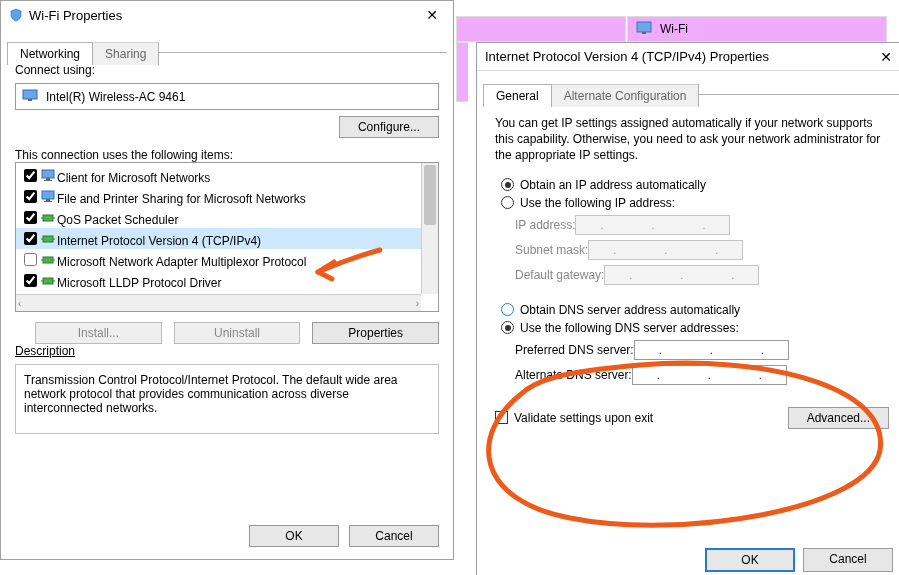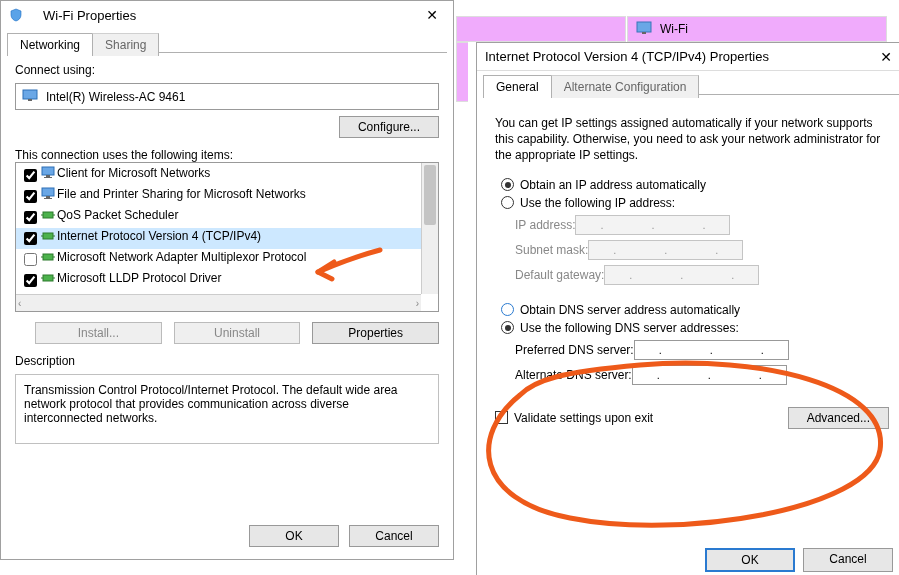--- a/index.html
+++ b/index.html
@@ -11,35 +11,35 @@
     width: 899px;
     height: 575px;
     position: relative;
     overflow: hidden;
   }
   
   .win-border { border: 1px solid #a0a0a0; background: #fff; position: absolute; }
   .titlebar { height: 28px; display:flex; align-items:center; padding:0 8px; font-size:13px; position:relative; }
   .titlebar .close { position:absolute; right:6px; top:2px; width:30px; height:24px; text-align:center; line-height:24px; font-size:14px; }
   .tabs { display:flex; border-bottom:1px solid #b0b0b0; margin:0 6px; }
-  .tab { padding:4px 12px; border:1px solid #b0b0b0; border-bottom:none; background:#fff; margin-right:-1px; position:relative; top:4px; }
+  .tab { padding:4px 12px; border:1px solid #b0b0b0; border-bottom:none; background:#fff; margin-right:-1px; position:relative; top:13px; }
   .tab.inactive { background:#f0f0f0; color:#666; border-top-color:#d0d0d0; }
   .body { padding:10px 14px; }
   .button { display:inline-block; border:1px solid #999; background:#e7e7e7; padding:3px 18px; font-size:12px; text-align:center; min-width:80px; }
   .button.disabled { color:#888; background:#efefef; border-color:#bbb; }
   .disabled-text { color:#888; }
   .radio, .checkbox { accent-color:#000; margin-right:4px; }
   .ipcell { border:1px solid #999; width:155px; height:20px; display:inline-flex; align-items:center; justify-content:space-around; font-size:11px; background:#fff; }
   .ipcell.dim { background:#f3f3f3; border-color:#c4c4c4; color:#999; }
   .fieldset-row { display:flex; align-items:center; margin:5px 0 5px 20px; }
   
   .adapter-box { border:1px solid #999; padding:4px 6px; display:flex; align-items:center; gap:6px; margin:6px 0; }
   .listbox { border:1px solid #999; height:150px; position:relative; overflow:hidden; }
   .listbox-inner { position:absolute; left:0; top:0; right:17px; padding:2px 0; }
-  .list-item { display:flex; align-items:flex-start; gap:0; padding:1px 4px; font-size:12px; }
+  .list-item { display:flex; align-items:flex-end; gap:0; padding:1px 4px; font-size:12px; }
   .list-item.selected { background:#cde8ff; }
   .vscroll { position:absolute; right:0; top:0; bottom:17px; width:17px; background:#efefef; border-left:1px solid #ccc; }
   .vscroll .thumb { position:absolute; left:2px; right:2px; top:2px; height:60px; background:#c4c4c4; border-radius:2px; }
   .hscroll { position:absolute; left:0; bottom:0; right:17px; height:17px; background:#efefef; border-top:1px solid #ccc; display:flex; align-items:center; justify-content:space-between; padding:0 2px; }
   .hscroll span { color:#888; font-size:10px; }
   .btnrow { display:flex; gap:12px; margin-top:10px;margin-left:20px; }
   .btnrow .button { flex:1; text-align:center; }
   .desc-box { border:1px solid #c0c0c0; padding:8px; margin-top:6px; height:70px; }
   
   .para { margin:8px 0 14px 0; line-height:1.35; }
@@ -72,21 +72,21 @@
 </div>
 <div class="bg-strip" style="left:456px; top:42px; width:12px; height:60px; border-right:none;"></div>
 
 <div class="win-border" style="left:0; top:0; width:454px; height:560px;">
   <div class="titlebar">
     <span class="icon-shield">
       <svg viewBox="0 0 14 14">
           <path d="M7 1 L12 3 V7 C12 10 9.5 12.5 7 13 C4.5 12.5 2 10 2 7 V3 Z" fill="#5aa3e8" stroke="#1e6fc4" stroke-width="0.6"></path>
         </svg>
     </span>
-    <span style="margin-left:20px">Wi-Fi Properties</span>
+    <span style="margin-left:6px">Wi-Fi Properties</span>
     <span class="close">✕</span>
   </div>
 
   <div class="tabs">
     <div class="tab"><span>Networking</span></div>
     <div class="tab inactive"><span>Sharing</span></div>
   </div>
 
   <div class="body">
     <div>Connect using:</div>
@@ -179,21 +179,21 @@
           <span>›</span>
         </div>
     </div>
 
     <div class="btnrow">
       <span class="button disabled"><span>Install...</span></span>
       <span class="button disabled"><span>Uninstall</span></span>
       <span class="button"><span>Properties</span></span>
     </div>
 
-    <div style="margin-top:10px;">Description</div>
+    <div style="text-decoration:underline;">Description</div>
     <div class="desc-box">
       <span>Transmission Control Protocol/Internet Protocol. The default wide area network protocol that provides communication across diverse interconnected networks.</span>
     </div>
   </div>
 
   <div style="position:absolute; right:14px; bottom:12px; display:flex; gap:10px;">
     <span class="button" style="min-width:90px"><span>OK</span></span>
     <span class="button" style="min-width:90px"><span>Cancel</span></span>
   </div>
 </div>

